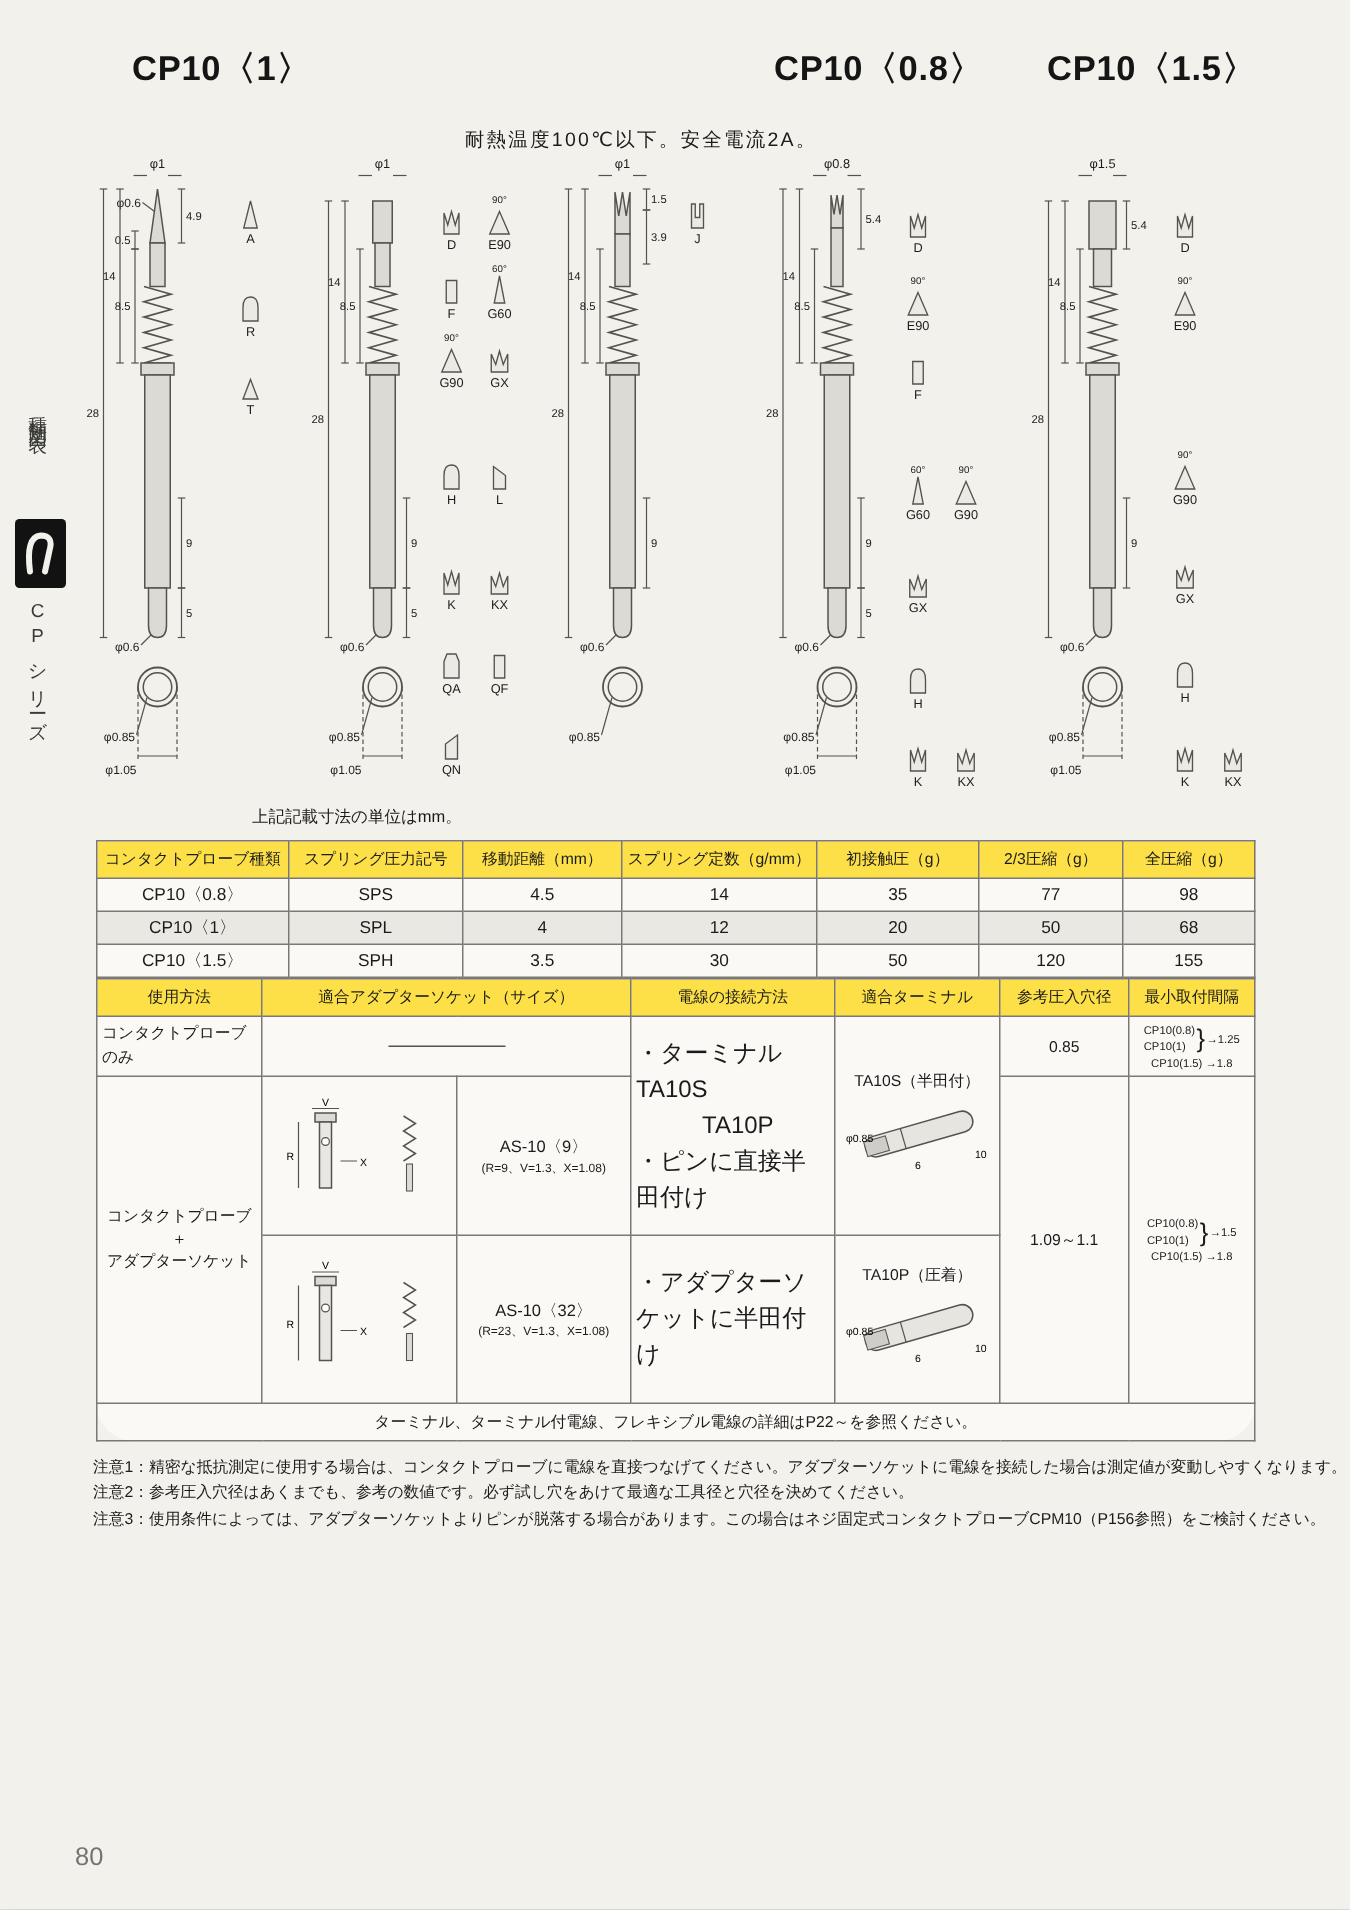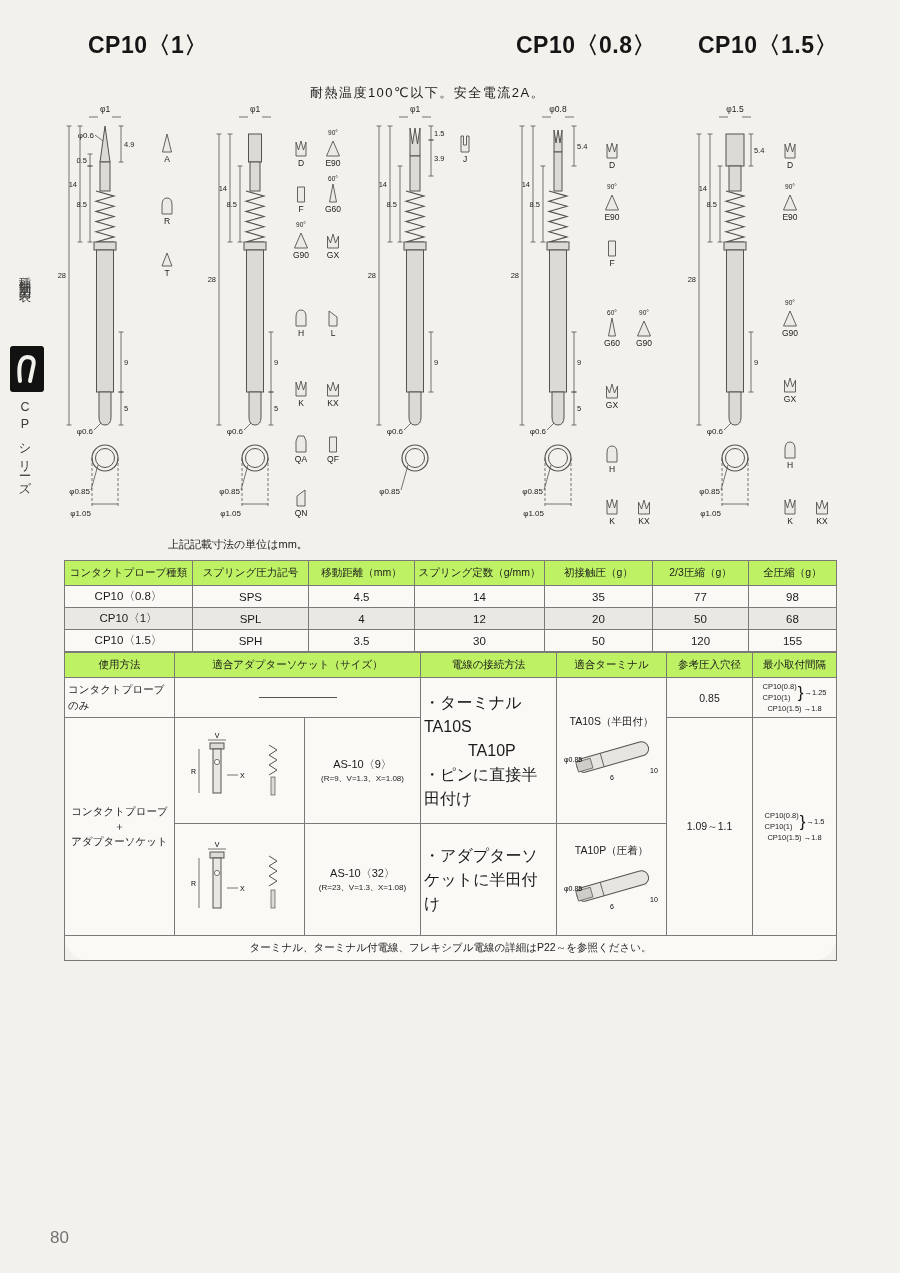--- a/index.html
+++ b/index.html
@@ -11,21 +11,21 @@
   }
   .abs { position:absolute; }
   .title { font-size:23px; font-weight:bold; letter-spacing:.5px; color:#151515; white-space:nowrap; }
   .subtitle { left:0; right:60px; top:84px; text-align:center; font-size:13px; letter-spacing:1.5px;margin-left:15px; }
   .caption { top:537px; left:168px; font-size:11px; display:flex; gap:34px; white-space:nowrap; }
   
   .vtext { writing-mode:vertical-rl; text-orientation:upright; font-size:12.5px; letter-spacing:3px; color:#3a3a38; }
   
   table { border-collapse:collapse; table-layout:fixed; background:#faf9f6; }
   th,td { border:1px solid #7b7977; font-size:10.5px; padding:2px 3px; text-align:center; vertical-align:middle; }
-  th { background:#bef264; font-weight:normal; }
+  th { background:#fde047; font-weight:normal; }
   .spring { width:772px; }
   .spring th { height:20px; }
   .spring td { height:17px; font-size:11.5px; }
   .spring tbody tr:nth-child(2) td { background:#eae8e3; }
   .usage { width:772px;border-radius:26px; }
   .usage th { height:20px; }
   tr.r1 { height:40px; }
   tr.r2 { height:106px; }
   tr.r3 { height:112px; }
   tr.r4 td { height:20px; font-size:10.5px; }
@@ -624,15 +624,20 @@
           </svg>
         </td>
       </tr>
       <tr class="r4">
         <td colspan="7">ターミナル、ターミナル付電線、フレキシブル電線の詳細はP22～を参照ください。</td>
       </tr>
     </tbody>
       </table>
   </div>
 
+  <div class="abs notes" style="left:62px; top:970px;">
+    <div>注意1：精密な抵抗測定に使用する場合は、コンタクトプローブに電線を直接つなげてください。アダプターソケットに電線を接続した場合は測定値が変動しやすくなります。</div>
+    <div>注意2：参考圧入穴径はあくまでも、参考の数値です。必ず試し穴をあけて最適な工具径と穴径を決めてください。</div>
+    <div>注意3：使用条件によっては、アダプターソケットよりピンが脱落する場合があります。この場合はネジ固定式コンタクトプローブCPM10（P156参照）をご検討ください。</div>
+  </div>
 
   <div class="abs pagenum" style="left:50px; top:1228px;">80</div>
 </div>
 
 </body></html>

